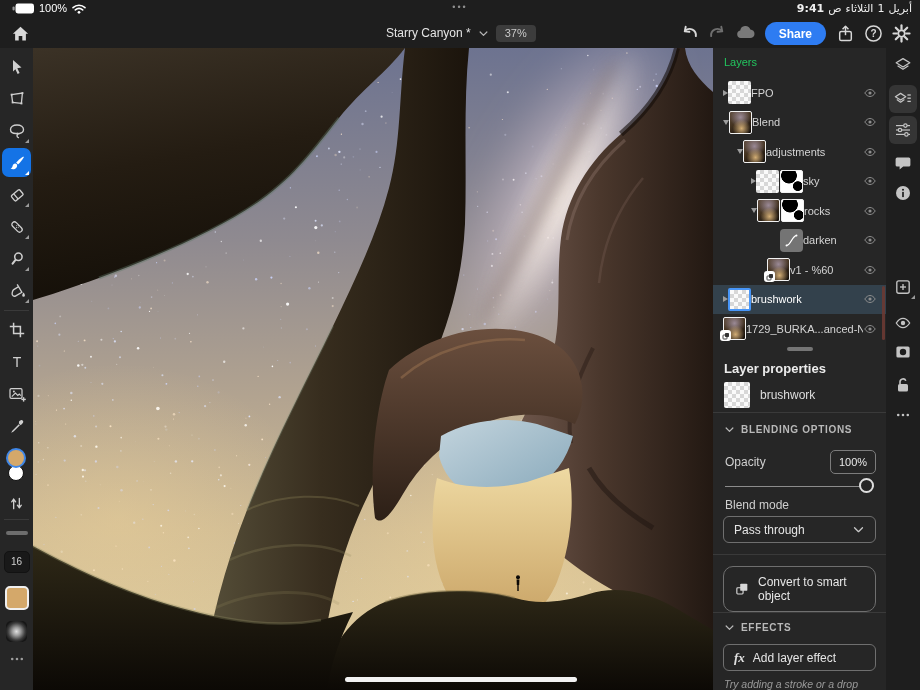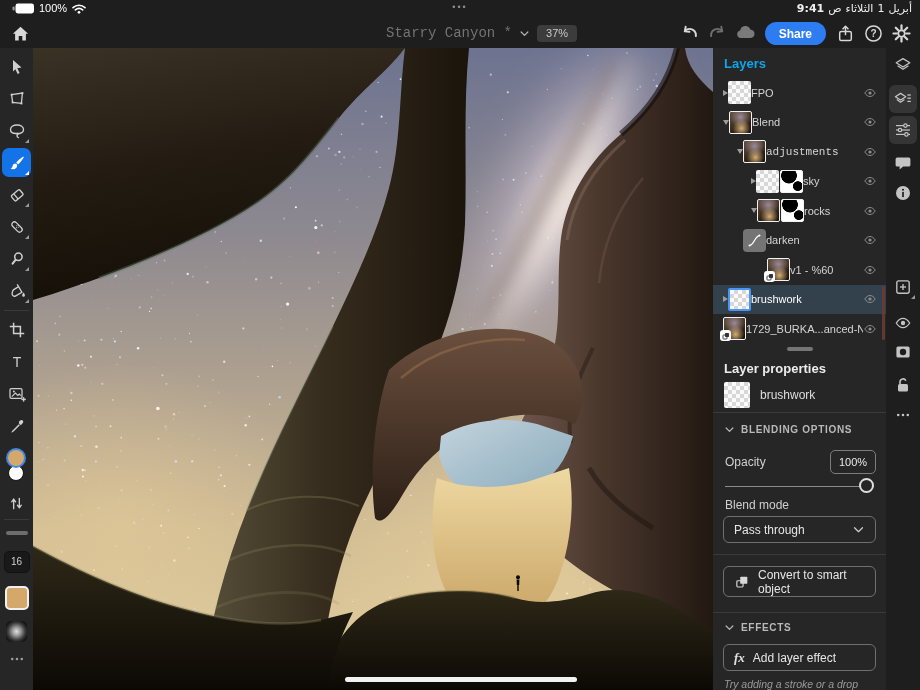--- a/index.html
+++ b/index.html
@@ -15,21 +15,21 @@
                  font-size:9px;letter-spacing:2px;}
   .status-right{position:absolute;right:8px;top:2px;display:flex;align-items:center;gap:4px;
                 font-size:11px;color:#efefef;font-family:"DejaVu Sans",sans-serif;}
   .status-right .t{font-weight:600;}
 
   
   .top-bar{position:absolute;left:0;top:18px;right:0;height:30px;background:#1e1e1e;z-index:5;}
   .home-btn{position:absolute;left:8px;top:3px;width:24px;height:24px;display:flex;align-items:center;
             justify-content:center;color:#a9a9a9;}
   .doc-center{position:absolute;left:386px;top:3px;display:flex;align-items:center;gap:7px;height:24px;}
-  .doc-title{font-size:14px;color:#737373;font-family:Liberation Mono, monospace;}
+  .doc-title{font-size:12px;color:#e5e5e5;}
   .doc-chev{color:#b5b5b5;display:flex;}
   .zoom-badge{background:#3c3c3c;color:#c9c9c9;font-size:11px;border-radius:4px;
               padding:3px 9px;line-height:1;}
   .top-actions{position:absolute;right:6px;top:3px;display:flex;align-items:flex-end;gap:3px;height:24px;}
   .ticon{width:25px;height:24px;display:flex;align-items:center;justify-content:center;color:#d8d8d8;}
   .ticon.dim{color:#6f6f6f;}
   .ticon.cloudy{color:#7a7a7a;}
   .share-btn{background:#2e7cf2;color:#fff;border:none;border-radius:12px;height:23px;padding:0 14px;
              font-size:12px;font-weight:600;font-family:"Liberation Sans",sans-serif;margin:0 4px;}
 
@@ -59,21 +59,21 @@
   .opt-dots{margin-top:9px;color:#9e9e9e;display:flex;flex:0 0 auto;}
 
   
   .canvas-area{position:absolute;left:33px;top:48px;width:680px;height:642px;background:#0b0a08;z-index:1;}
   .home-indicator{position:absolute;left:345px;top:677px;width:232px;height:5px;border-radius:3px;
                   background:rgba(255,255,255,.95);z-index:6;}
 
   
   .layers-panel{position:absolute;left:713px;top:48px;width:173px;height:642px;background:#262626;z-index:4;
                 overflow:hidden;}
-  .panel-title{position:absolute;left:11px;top:8px;font-size:13px;font-weight:700;color:#0ea5e9;}
+  .panel-title{position:absolute;left:11px;top:8px;font-size:11px;font-weight:400;color:#22c55e;}
   .rows-host{position:absolute;left:0;top:30px;right:0;}
   .layer-row{height:29.5px;display:flex;align-items:center;box-sizing:border-box;}
   .layer-row.selected{background:#33414c;}
   .disc{width:0;height:0;flex:0 0 auto;}
   .disc.right{border-left:5px solid #9c9c9c;border-top:3.5px solid transparent;border-bottom:3.5px solid transparent;}
   .disc.down{border-top:5px solid #9c9c9c;border-left:3.5px solid transparent;border-right:3.5px solid transparent;}
   .thumb{width:23px;height:23px;flex:0 0 auto;position:relative;box-sizing:border-box;border-radius:2px;}
   .thumb.checker{background-color:#fafafa;
       background-image:linear-gradient(45deg,#d7d7d7 25%,transparent 25%,transparent 75%,#d7d7d7 75%),
                        linear-gradient(45deg,#d7d7d7 25%,transparent 25%,transparent 75%,#d7d7d7 75%);
@@ -112,21 +112,21 @@
   .slider .track{position:absolute;left:0;right:0;top:7.5px;height:1.5px;background:#8c8c8c;}
   .slider .knob{position:absolute;right:0;top:0;width:15px;height:15px;border-radius:50%;background:#262626;
                 border:2px solid #dedede;box-sizing:border-box;}
   .dropdown{position:absolute;left:10px;right:10px;top:468px;height:27px;border:1px solid #6f6f6f;border-radius:6px;
             display:flex;align-items:center;font-size:12px;color:#e6e6e6;padding:0 10px;box-sizing:border-box;}
   .dropdown .chev{margin-left:auto;color:#c9c9c9;display:flex;}
   .pbtn{position:absolute;left:10px;right:10px;border:1px solid #6f6f6f;border-radius:6px;background:transparent;
         display:flex;align-items:center;font-size:12px;color:#e6e6e6;padding:0 10px;box-sizing:border-box;gap:8px;
         font-family:"Liberation Sans",sans-serif;}
   .pbtn .bic{display:flex;color:#d8d8d8;}
-  .btn-convert{top:518px;height:31px;}
+  .btn-convert{top:518px;height:46px;border-radius:10px;}
   .btn-fx{top:596px;height:27px;}
   .fx-glyph{font-style:italic;font-weight:700;font-size:13px;color:#e2e2e2;font-family:"Liberation Serif",serif;}
   .hint{position:absolute;left:11px;top:630px;font-style:italic;font-size:10.5px;color:#9a9a9a;}
 
   
   .right-strip{position:absolute;left:886px;top:48px;width:34px;height:642px;background:#1e1e1e;z-index:4;}
   .strip-ic{position:absolute;left:3px;width:28px;height:28px;display:flex;align-items:center;justify-content:center;
             color:#c4c4c4;border-radius:6px;}
   .strip-ic.selected{background:#353535;}
   .strip-ic .corner{right:2px;bottom:2px;}
@@ -1346,21 +1346,21 @@
         <span class="disc down"></span>
         <span class="thumb photo"></span>
         <span class="layer-name">Blend</span>
         <span class="row-eye">
           <svg width="14" height="14" viewBox="0 0 18 18">
             <path d="M2.3 9 C4.4 5.9 6.6 4.5 9 4.5 C11.4 4.5 13.6 5.9 15.7 9 C13.6 12.1 11.4 13.5 9 13.5 C6.6 13.5 4.4 12.1 2.3 9 Z" stroke="currentColor" stroke-width="1.25" fill="none"></path>
             <circle cx="9" cy="9" r="2" fill="currentColor"></circle>
           </svg>
         </span>
       </div>
-      <div class="layer-row" style="padding-left: 24px; font-family: Liberation Mono, monospace;">
+      <div class="layer-row" style="padding-left: 24px;">
         <span class="disc down"></span>
         <span class="thumb photo"></span>
         <span class="layer-name">adjustments</span>
         <span class="row-eye">
           <svg width="14" height="14" viewBox="0 0 18 18">
             <path d="M2.3 9 C4.4 5.9 6.6 4.5 9 4.5 C11.4 4.5 13.6 5.9 15.7 9 C13.6 12.1 11.4 13.5 9 13.5 C6.6 13.5 4.4 12.1 2.3 9 Z" stroke="currentColor" stroke-width="1.25" fill="none"></path>
             <circle cx="9" cy="9" r="2" fill="currentColor"></circle>
           </svg>
         </span>
       </div>
@@ -1383,21 +1383,21 @@
         <span class="mask-gap"></span>
         <span class="thumb mask"></span>
         <span class="layer-name">rocks</span>
         <span class="row-eye">
           <svg width="14" height="14" viewBox="0 0 18 18">
             <path d="M2.3 9 C4.4 5.9 6.6 4.5 9 4.5 C11.4 4.5 13.6 5.9 15.7 9 C13.6 12.1 11.4 13.5 9 13.5 C6.6 13.5 4.4 12.1 2.3 9 Z" stroke="currentColor" stroke-width="1.25" fill="none"></path>
             <circle cx="9" cy="9" r="2" fill="currentColor"></circle>
           </svg>
         </span>
       </div>
-      <div class="layer-row" style="padding-left: 30px;">
+      <div class="layer-row" style="padding-left: 67px;">
         <span class="thumb curves">
           <svg width="17" height="17" viewBox="0 0 24 24">
             <path d="M5 19 C11 19 13 5 19 5" stroke="#fff" stroke-width="1.8" fill="none"></path>
             <circle cx="5" cy="19" r="1.4" fill="#fff"></circle>
             <circle cx="19" cy="5" r="1.4" fill="#fff"></circle>
           </svg>
         </span>
         <span class="layer-name">darken</span>
         <span class="row-eye">
           <svg width="14" height="14" viewBox="0 0 18 18">

